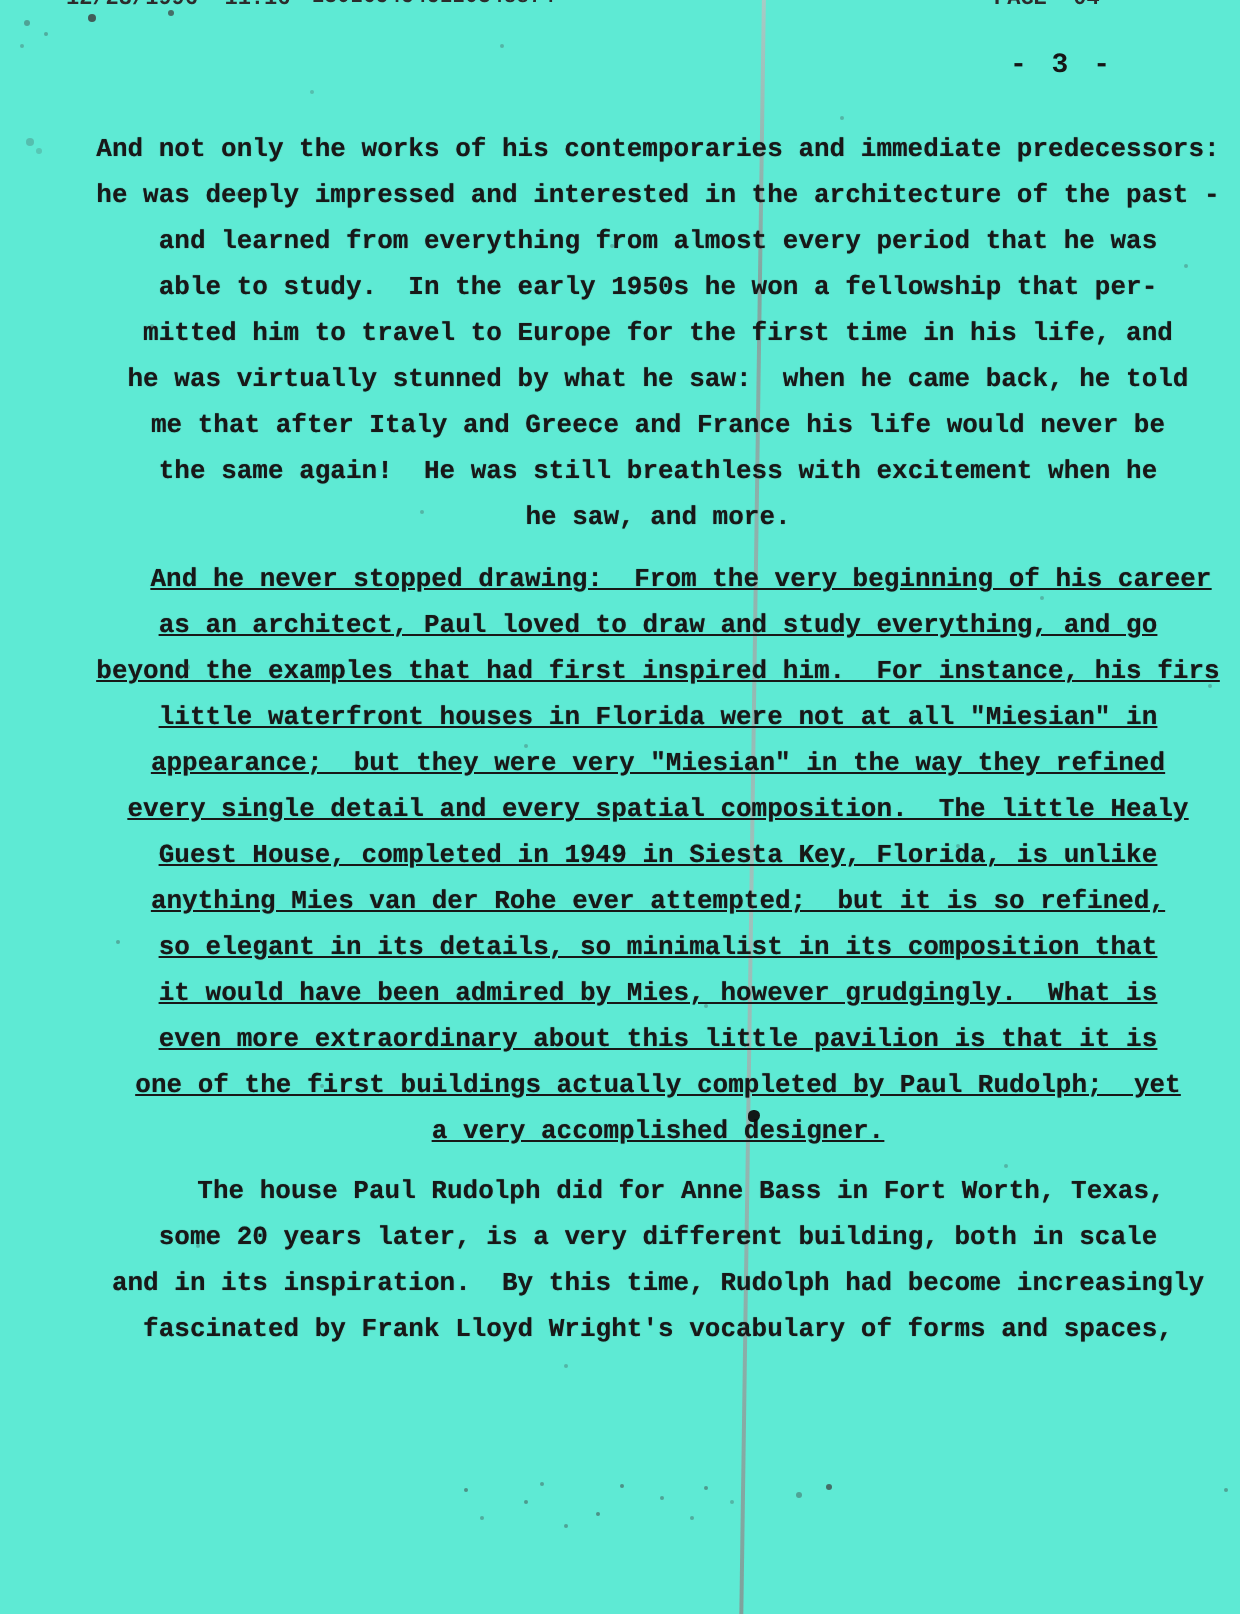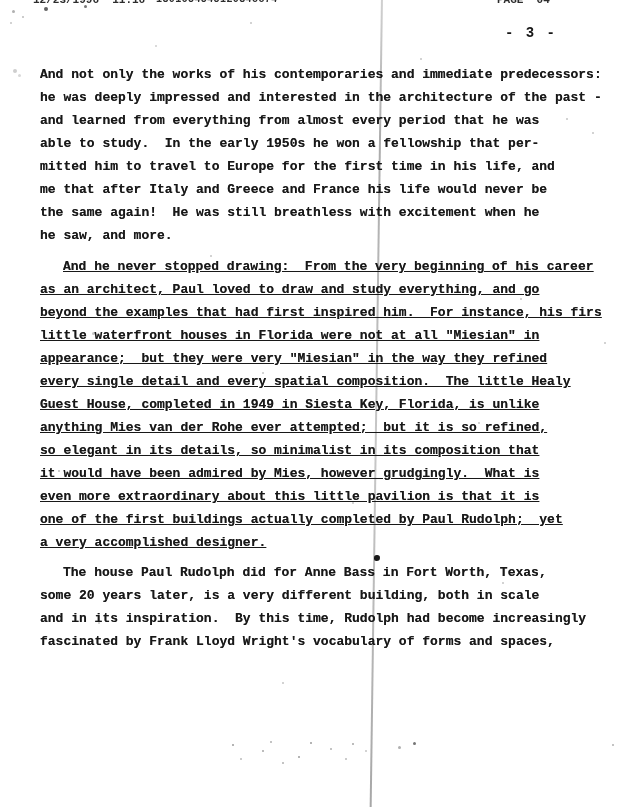--- a/index.html
+++ b/index.html
@@ -1,19 +1,19 @@
 <!DOCTYPE html>
 <html><head>
 <meta charset="utf-8">
 <style>
   html,body{margin:0;padding:0;background:#e8e8e8;}
   .page{
     position:relative;
     width:620px;height:807px;
-    background:#ffffff;
+    background:#5eead4;
     overflow:hidden;
     font-family:"Liberation Mono","DejaVu Sans Mono",monospace;
   }
   
   .fax-header span{
     position:absolute;
     top:-6px;
     font-weight:700;
     color:#2c2c2c;
     white-space:pre;
@@ -43,20 +43,21 @@
     position:absolute;left:40px;top:63px;width:578px;
     font-size:13px;font-weight:700;color:#1d1d1d;
     filter:blur(.28px) contrast(1.05);
     text-shadow:0 0 .5px rgba(25,25,25,.65);
   }
   .tline{
     white-space:pre;
     line-height:23px;
     height:23px;
     overflow:visible;
+    text-align:center;
   }
   .tline.indent{padding-left:23px;}
   .para-2{margin-top:8px;text-decoration:underline;}
   .para-3{margin-top:7px;}
   
   .speck{position:absolute;background:#3a3a3a;border-radius:50%;}
   .blob{position:absolute;background:#0d0d0d;border-radius:50% 50% 60% 40%;}
 </style>
 </head>
 <body>
@@ -73,20 +74,21 @@
 
   <div class="fold-line"></div>
 
   <div class="doc-text">
       <div class="para para-1">
         <div class="tline">And not only the works of his contemporaries and immediate predecessors:</div>
         <div class="tline">he was deeply impressed and interested in the architecture of the past -</div>
         <div class="tline">and learned from everything from almost every period that he was</div>
         <div class="tline">able to study.  In the early 1950s he won a fellowship that per-</div>
         <div class="tline">mitted him to travel to Europe for the first time in his life, and</div>
+        <div class="tline">he was virtually stunned by what he saw:  when he came back, he told</div>
         <div class="tline">me that after Italy and Greece and France his life would never be</div>
         <div class="tline">the same again!  He was still breathless with excitement when he</div>
         <div class="tline">he saw, and more.</div>
       </div>
       <div class="para para-2">
         <div class="tline indent">And he never stopped drawing:  From the very beginning of his career</div>
         <div class="tline">as an architect, Paul loved to draw and study everything, and go</div>
         <div class="tline">beyond the examples that had first inspired him.  For instance, his firs</div>
         <div class="tline">little waterfront houses in Florida were not at all "Miesian" in</div>
         <div class="tline">appearance;  but they were very "Miesian" in the way they refined</div>

